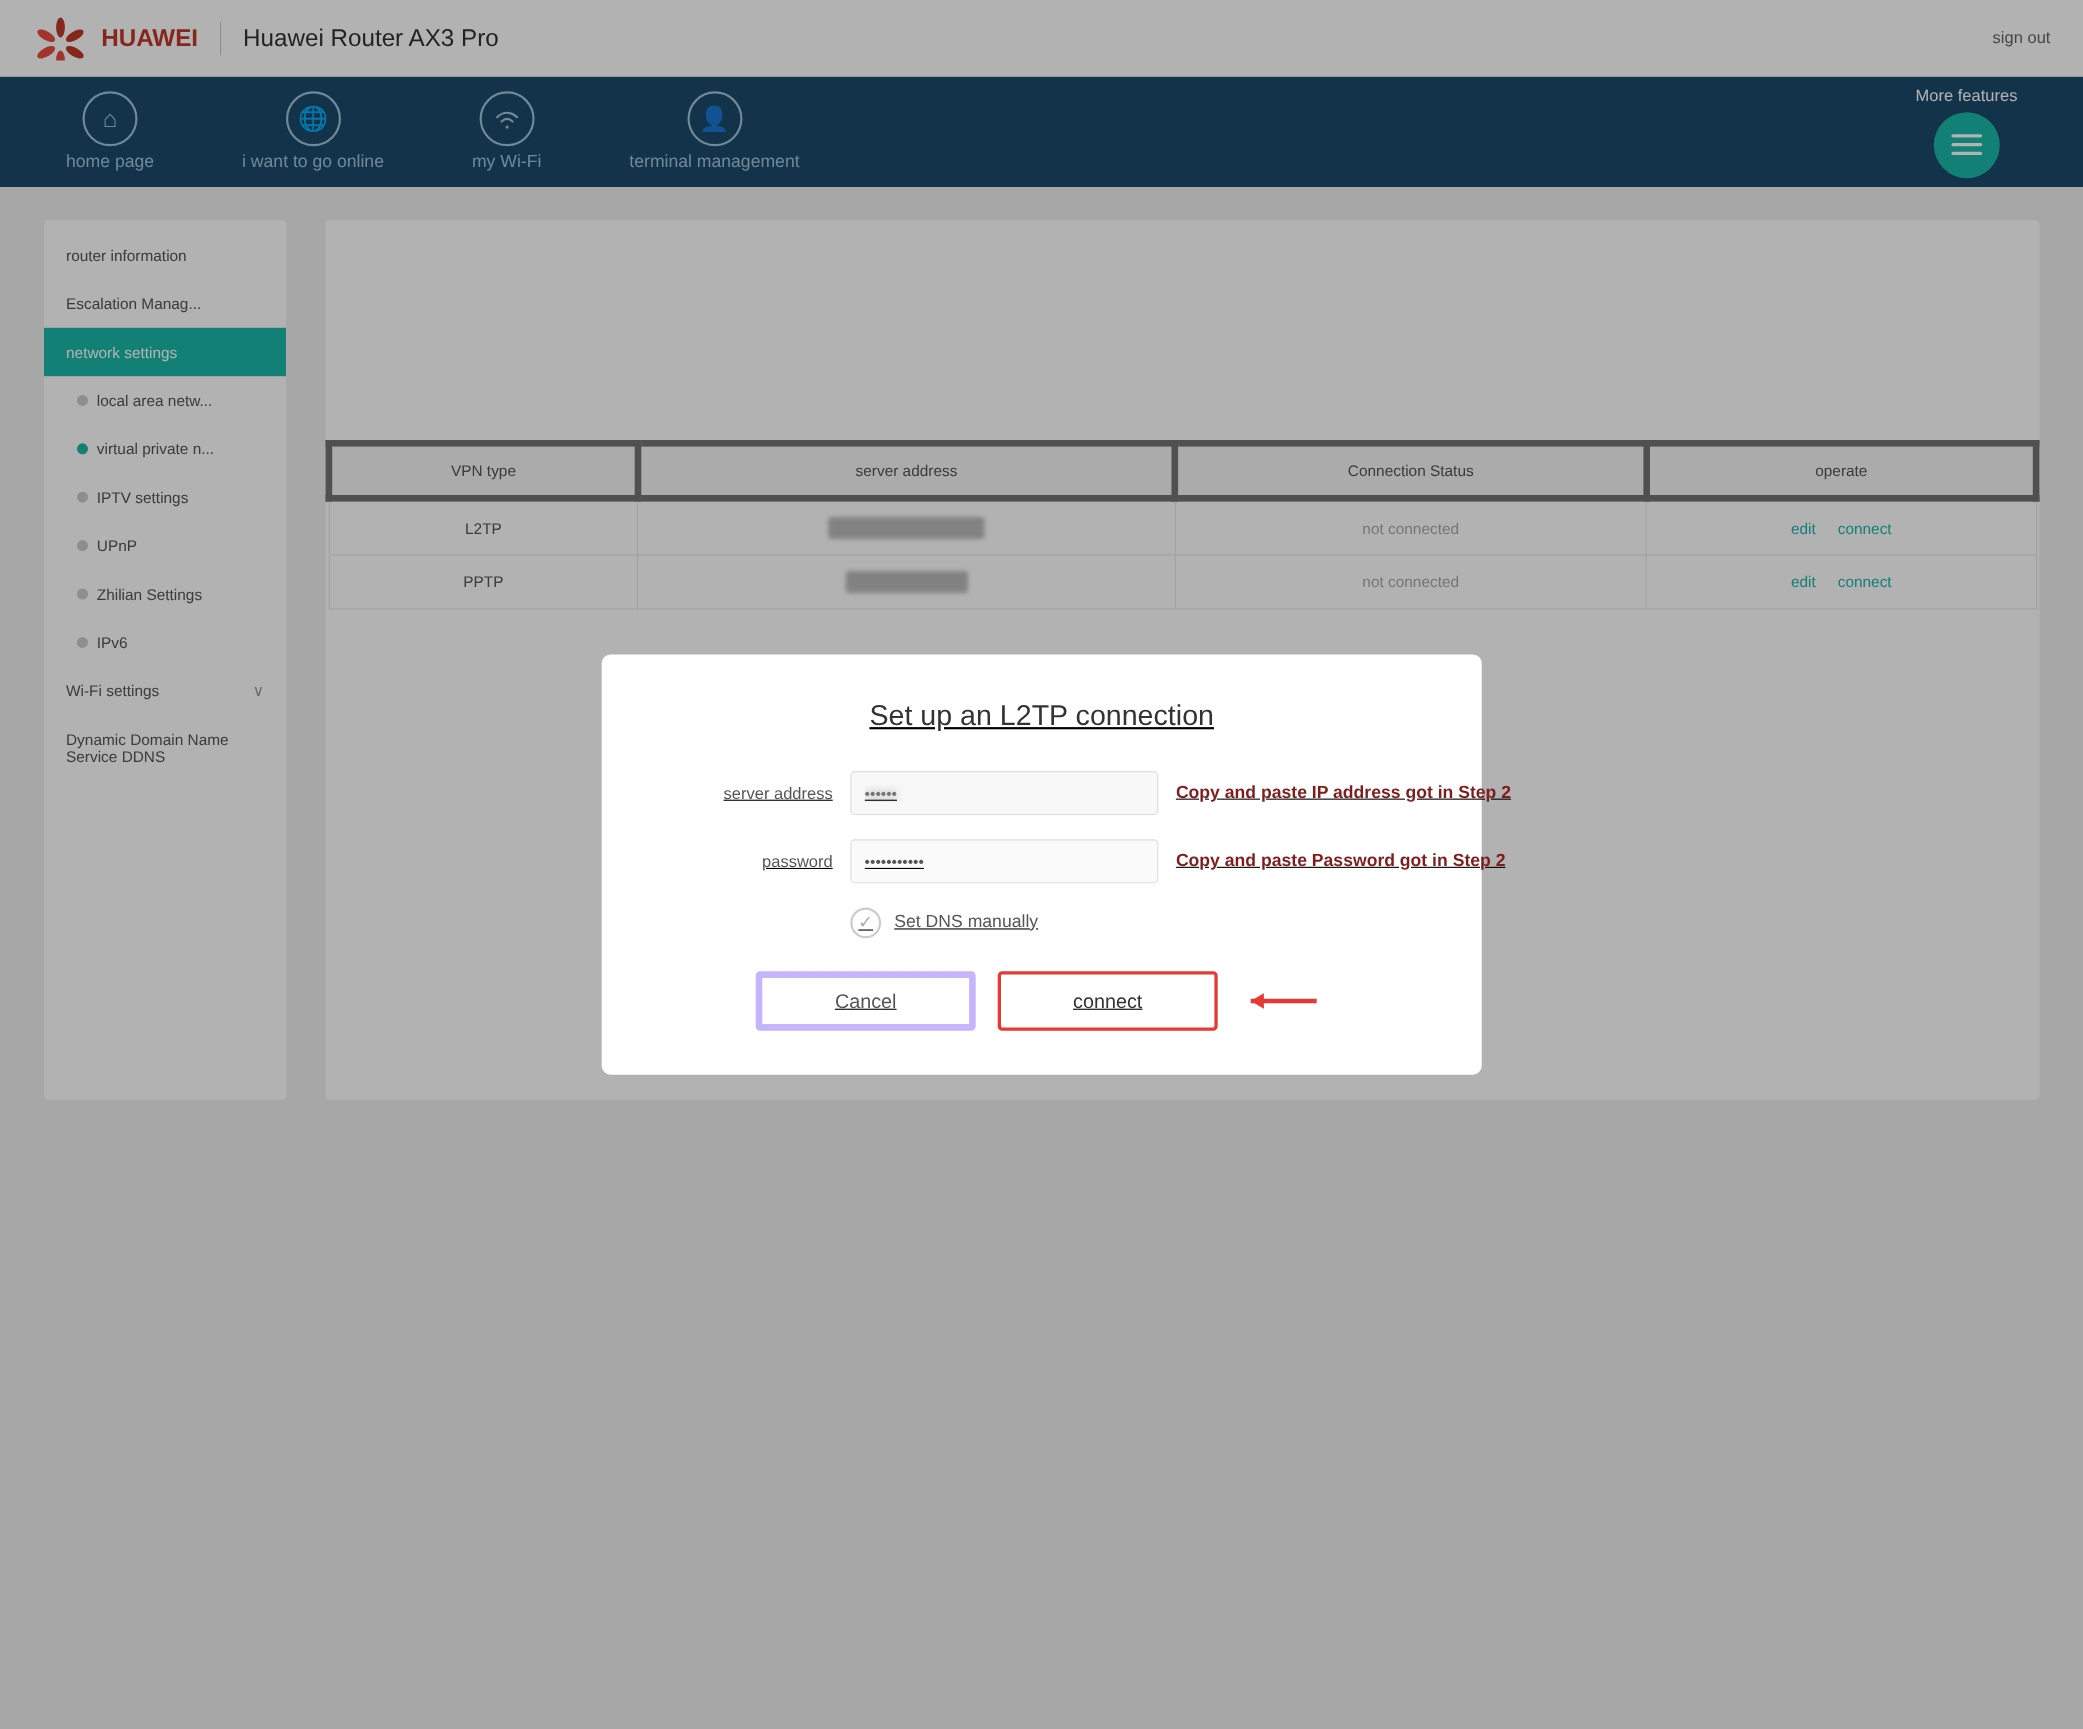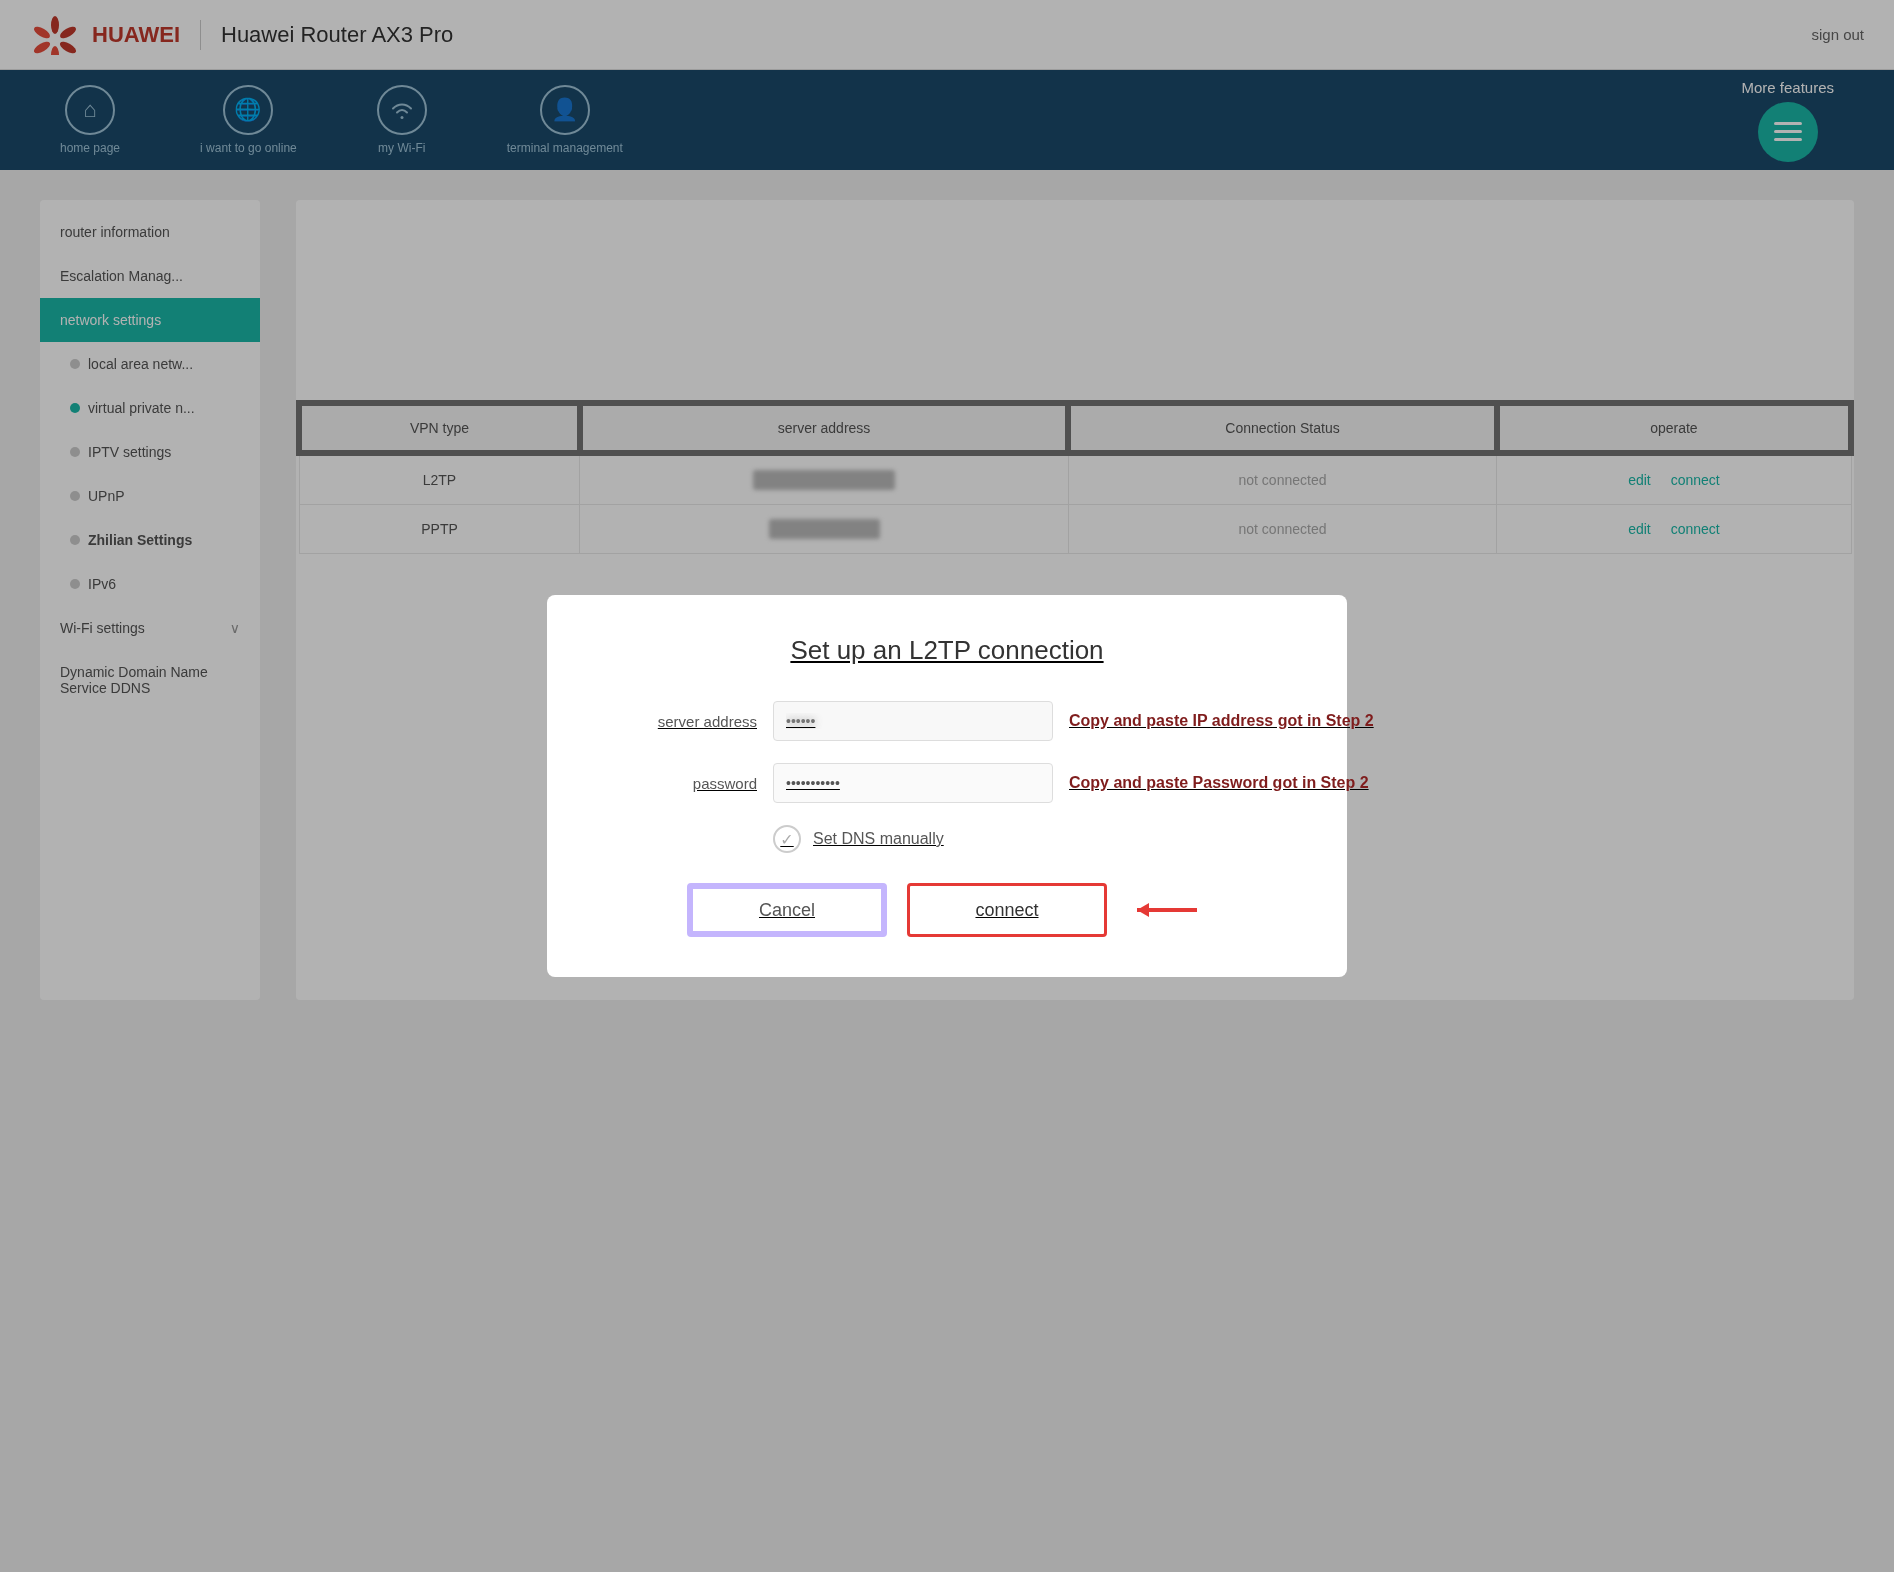--- a/index.html
+++ b/index.html
@@ -63,21 +63,21 @@
       height: 50px;
       border: 2px solid #a0c4d8;
       border-radius: 50%;
       display: flex;
       align-items: center;
       justify-content: center;
       font-size: 22px;
       color: #a0c4d8;
     }
     .nav-item-label {
-      font-size: 12px;
+      font-size: 16px;
       color: #a0c4d8;
     }
     .nav-more {
       display: flex;
       flex-direction: column;
       align-items: center;
       gap: 6px;
       margin-left: auto;
       cursor: pointer;
     }
@@ -385,21 +385,21 @@
       <span>virtual private n...</span>
     </div>
     <div class="sidebar-item" style="padding-left:30px;">
       <span class="sidebar-dot"></span>
       <span>IPTV settings</span>
     </div>
     <div class="sidebar-item" style="padding-left:30px;">
       <span class="sidebar-dot"></span>
       <span>UPnP</span>
     </div>
-    <div class="sidebar-item" style="padding-left:30px;font-weight:bold;">
+    <div class="sidebar-item" style="padding-left:30px;">
       <span class="sidebar-dot"></span>
       <span>Zhilian Settings</span>
     </div>
     <div class="sidebar-item" style="padding-left:30px;">
       <span class="sidebar-dot"></span>
       <span>IPv6</span>
     </div>
     <div class="sidebar-item">
       <span>Wi-Fi settings</span>
       <span class="sidebar-arrow">∨</span>

